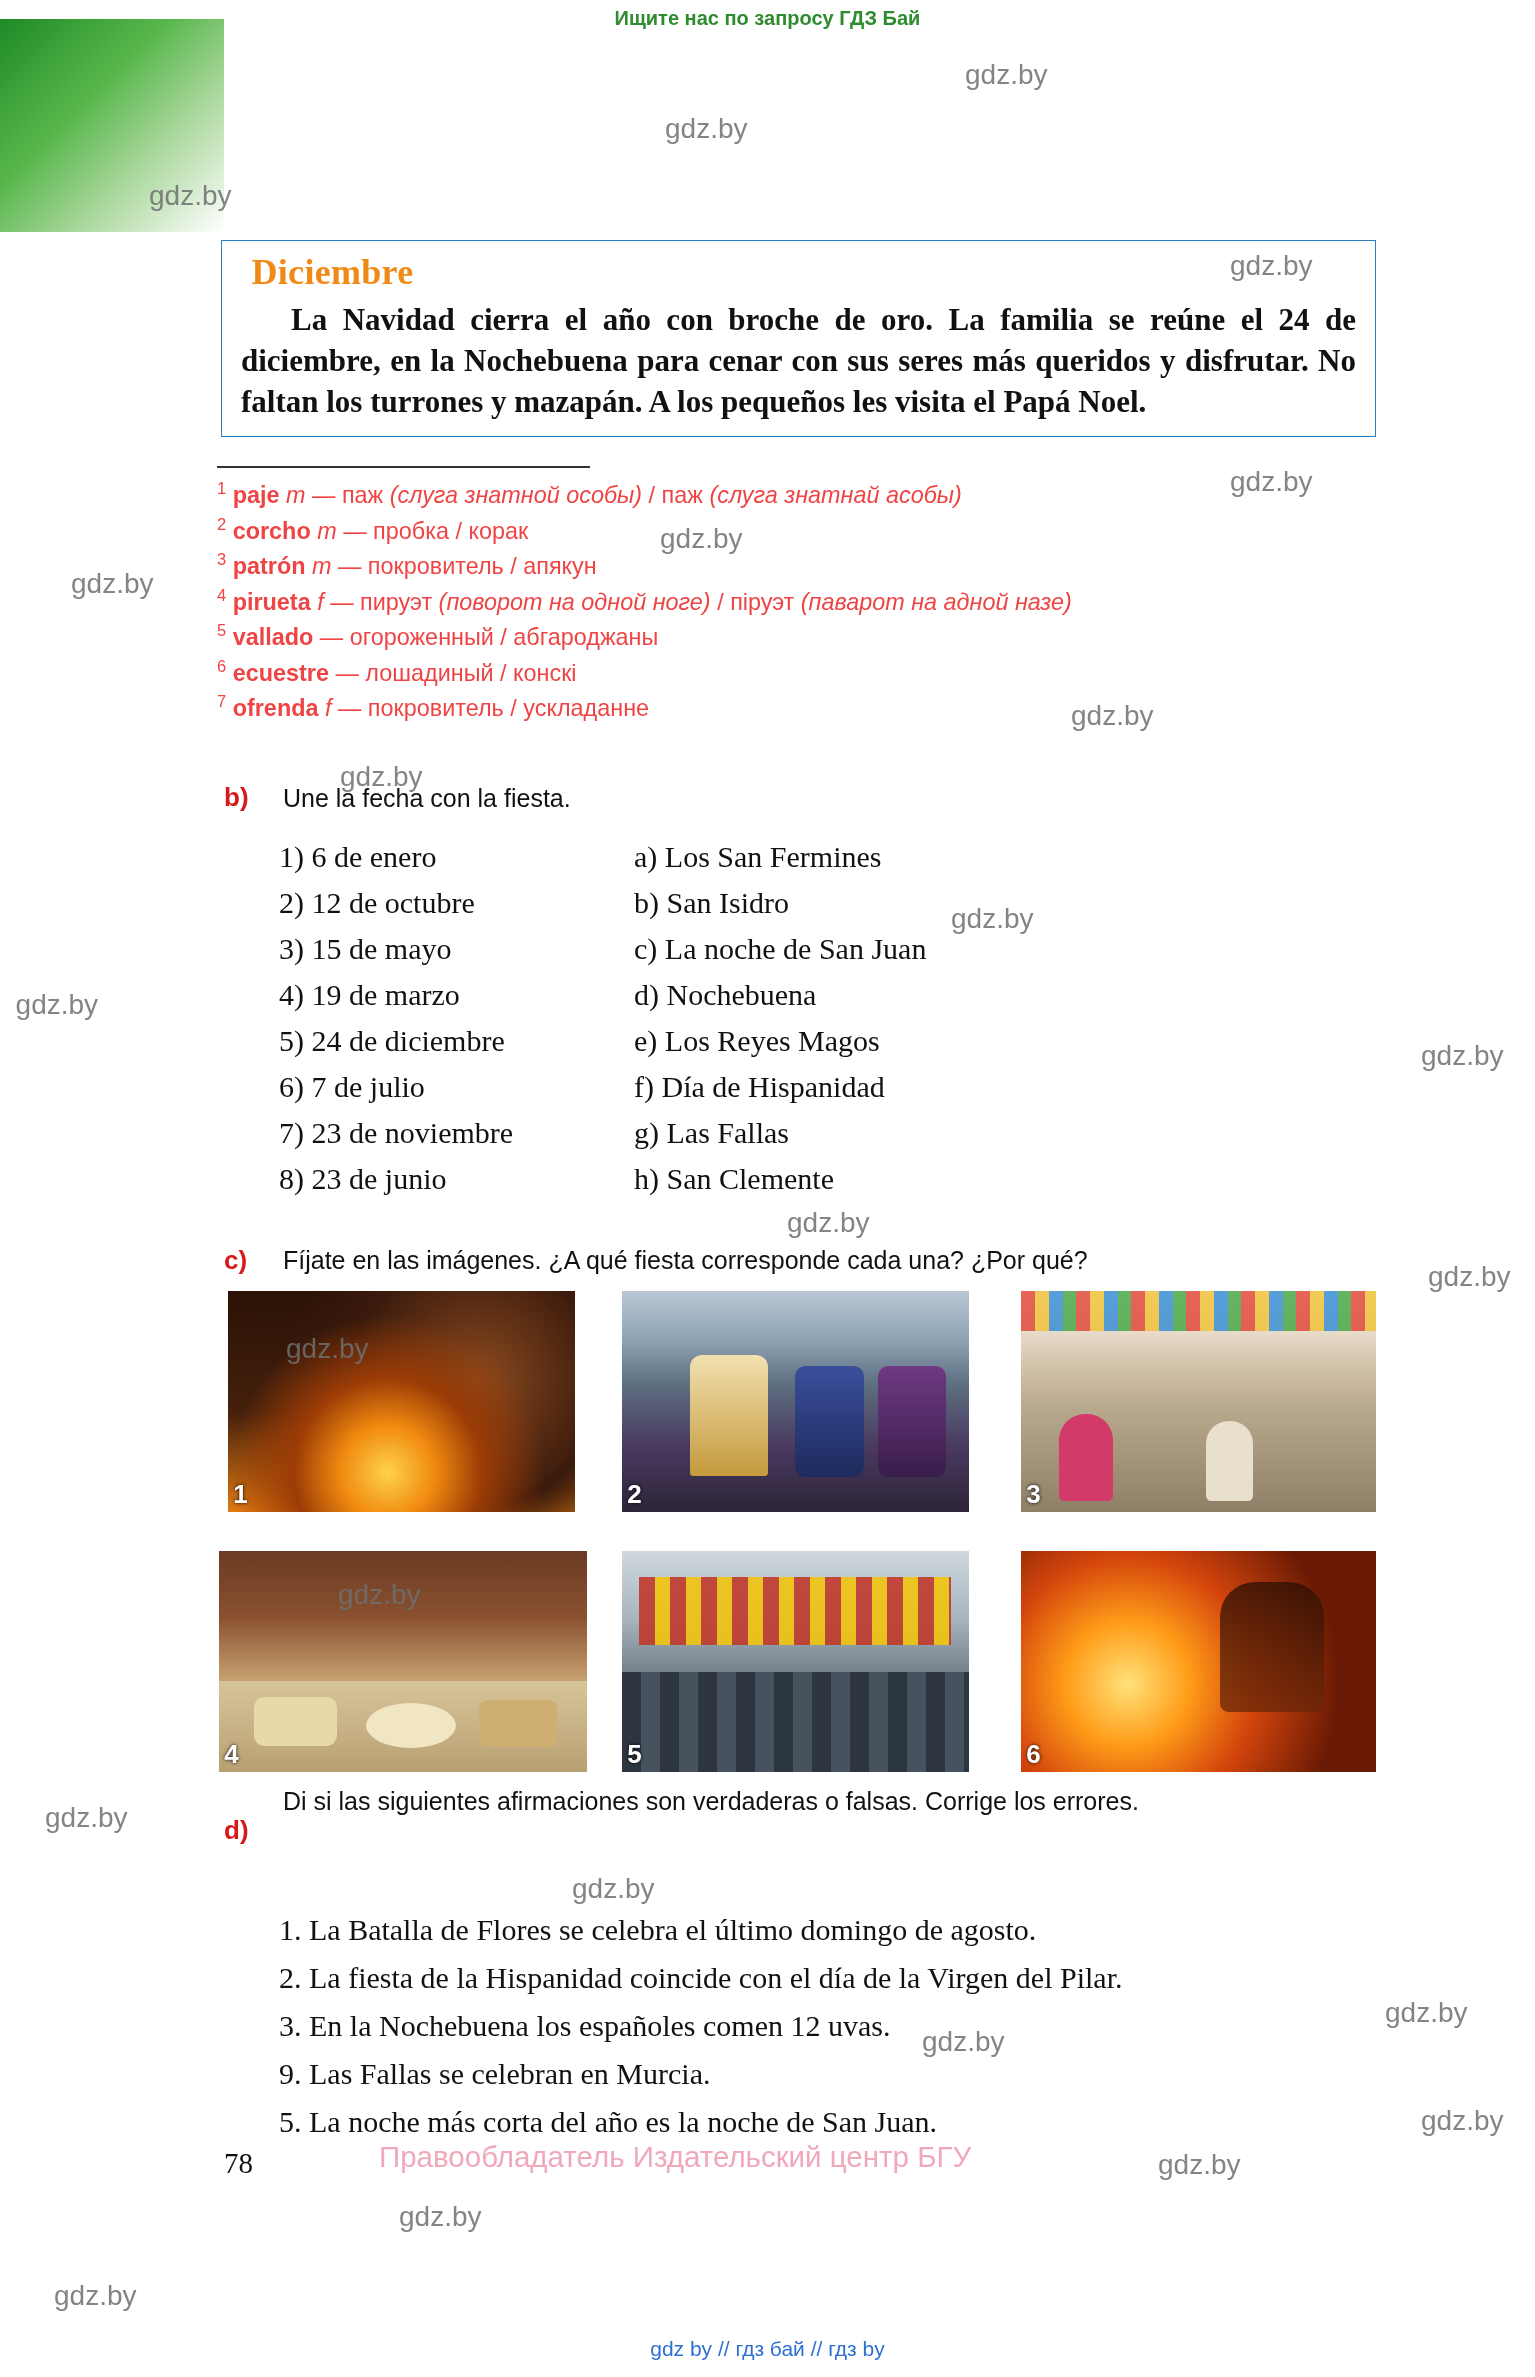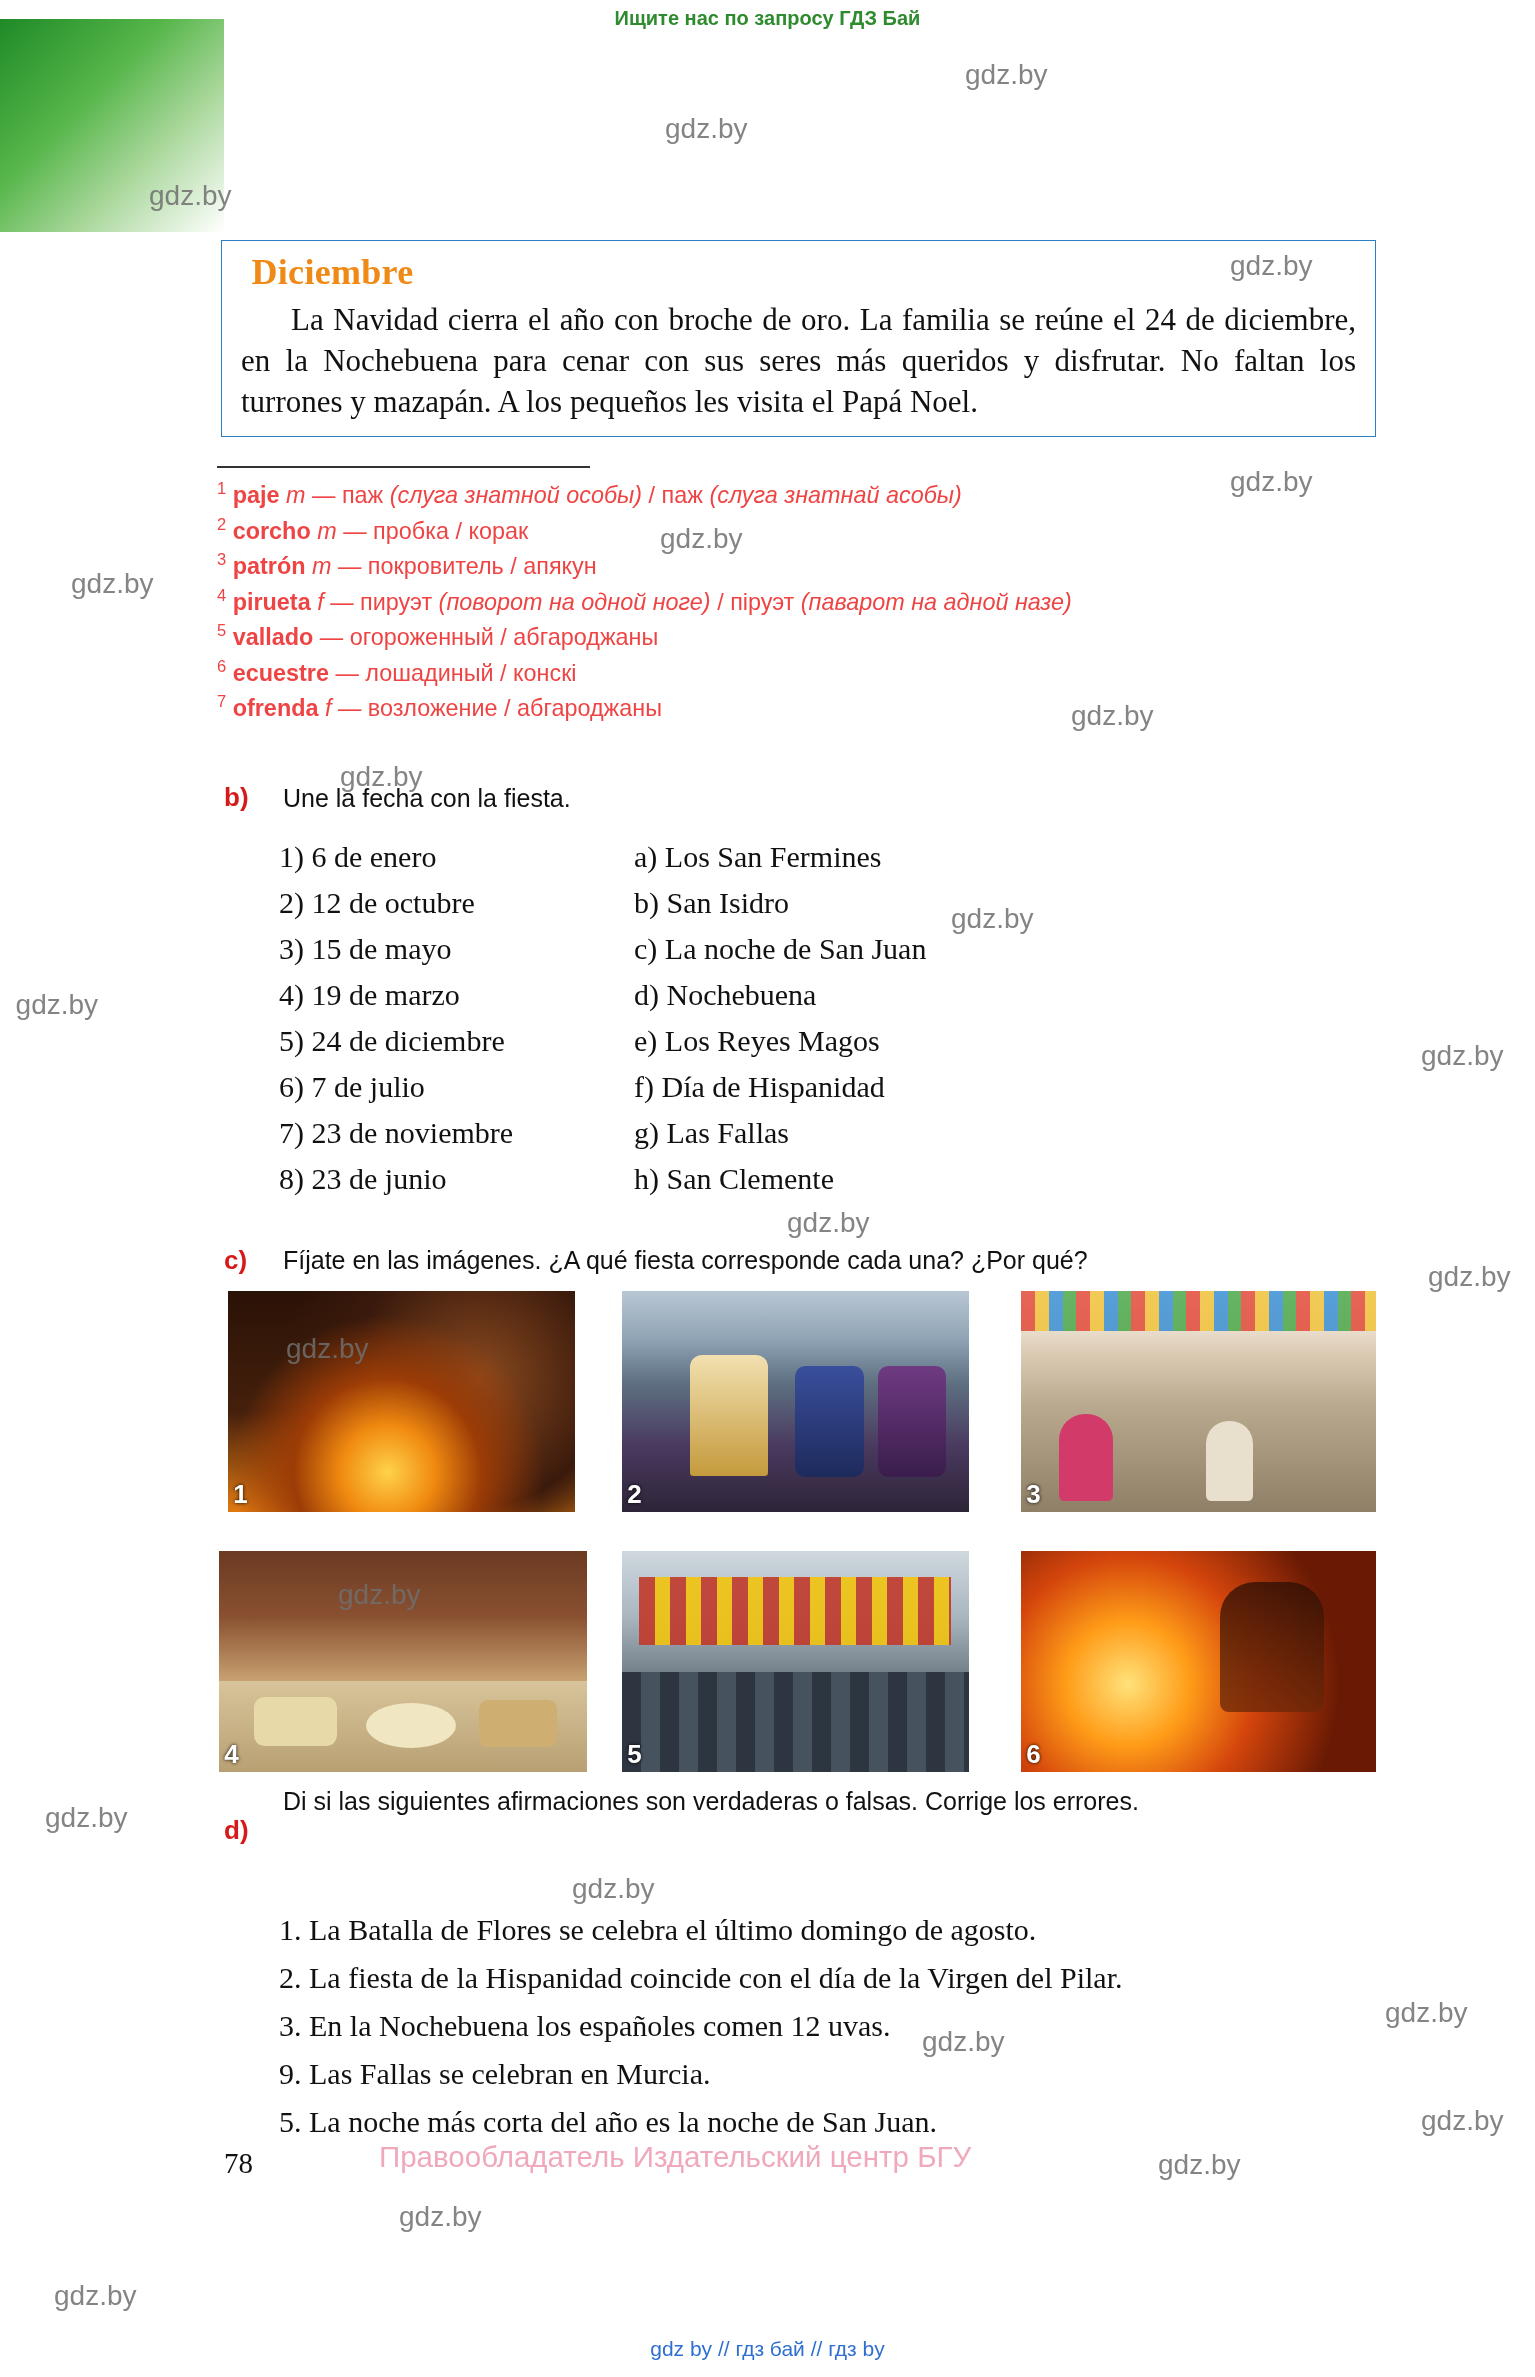--- a/index.html
+++ b/index.html
@@ -82,20 +82,21 @@
     padding: 10.4px 0 5.2px 29.5px;
     letter-spacing: 0.3px;
   }
   .dic-text {
     font-size: 31px;
     line-height: 1.33;
     padding: 0 19px 14px 19px;
     text-align: justify;
     text-indent: 50px;
     color: #111;
+    font-weight: bold;
   }
 
   
   .fn-rule {
     position: absolute;
     left: 217px;
     top: 466px;
     width: 373px;
     height: 1.7px;
     background: #333;
@@ -208,21 +209,21 @@
 
   <div class="fn-rule"></div>
 
   <div class="footnotes">
     <div class="fn"><sup>1</sup> <b>paje</b> <i>m</i> <span>— паж</span> <i>(слуга знатной особы)</i> <span>/ паж</span> <i>(слуга знатнай асобы)</i></div>
     <div class="fn"><sup>2</sup> <b>corcho</b> <i>m</i> <span>— пробка / корак</span></div>
     <div class="fn"><sup>3</sup> <b>patrón</b> <i>m</i> <span>— покровитель / апякун</span></div>
     <div class="fn"><sup>4</sup> <b>pirueta</b> <i>f</i> <span>— пируэт</span> <i>(поворот на одной ноге)</i> <span>/ піруэт</span> <i>(паварот на адной назе)</i></div>
     <div class="fn"><sup>5</sup> <b>vallado</b> <span>— огороженный / абгароджаны</span></div>
     <div class="fn"><sup>6</sup> <b>ecuestre</b> <span>— лошадиный / конскі</span></div>
-    <div class="fn"><sup>7</sup> <b>ofrenda</b> <i>f</i> <span>— возложение / абгароджаны</span></div>
+    <div class="fn"><sup>7</sup> <b>ofrenda</b> <i>f</i> <span>— покровитель / ускладанне</span></div>
   </div>
 
   <div class="task-letter" style="left:224px; top:782px;">b)</div>
   <div class="task-text" style="left:283px; top:784px;">Une la fecha con la fiesta.</div>
 
   <div class="match">
     <div class="row">
         <div class="left">1) 6 de enero</div>
         <div class="right">a) Los San Fermines</div>
       </div>

